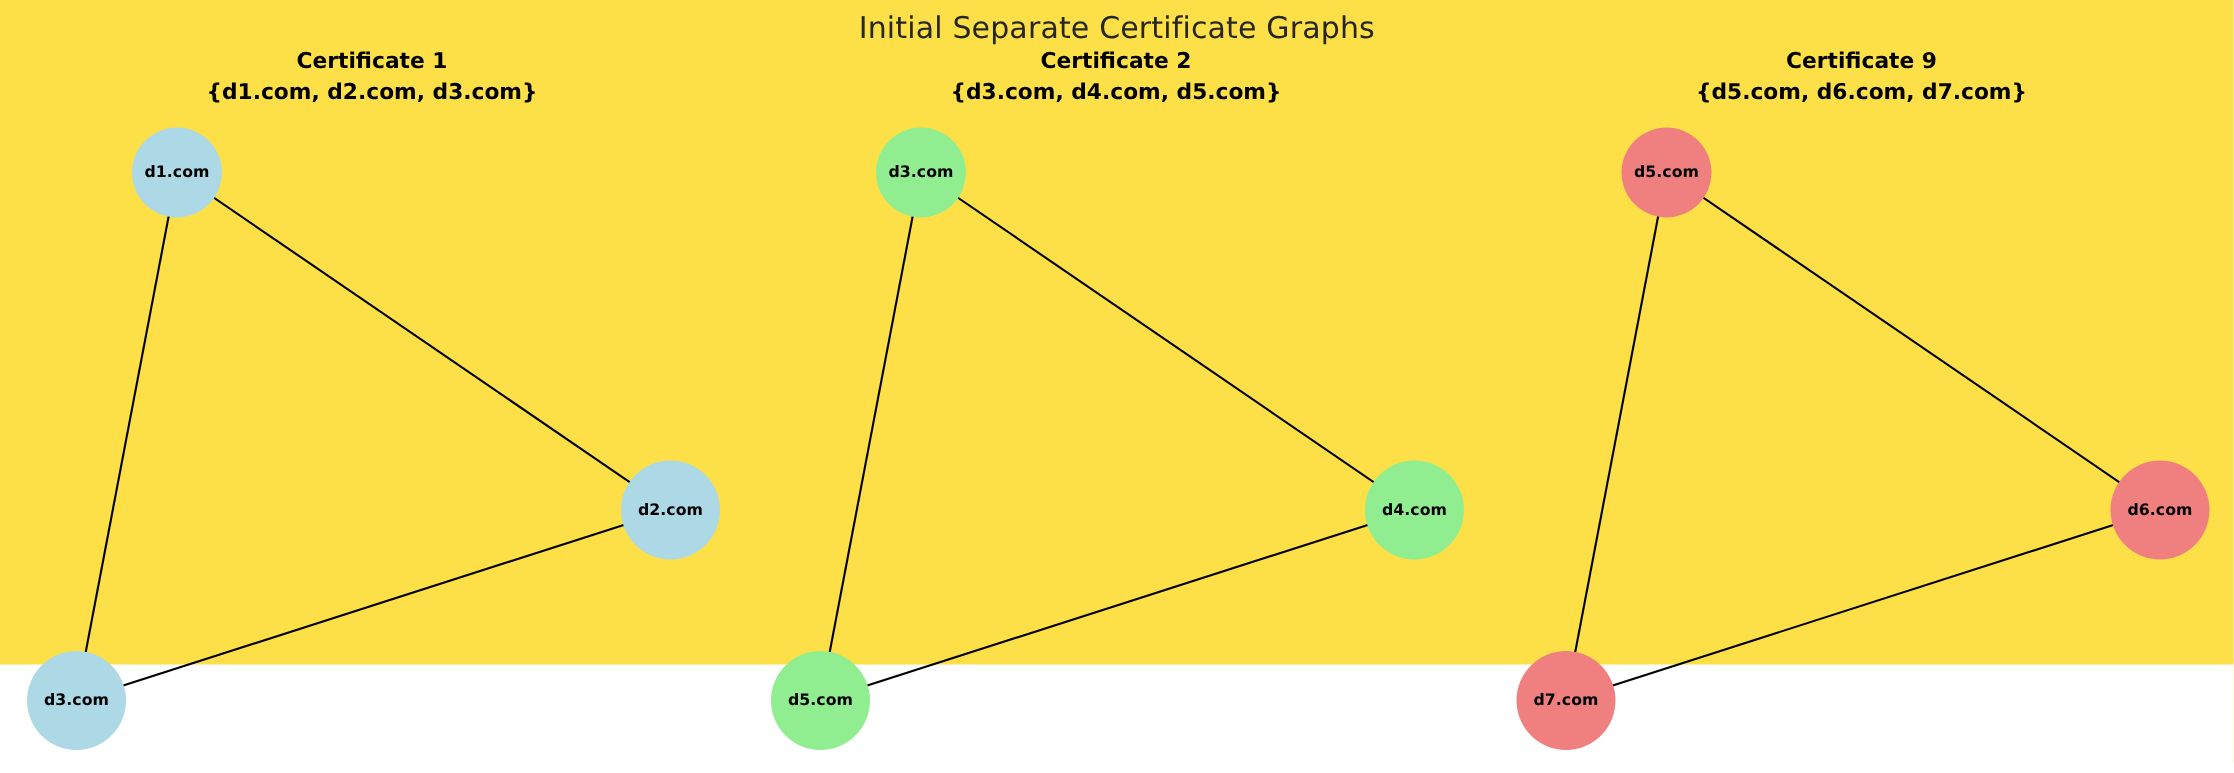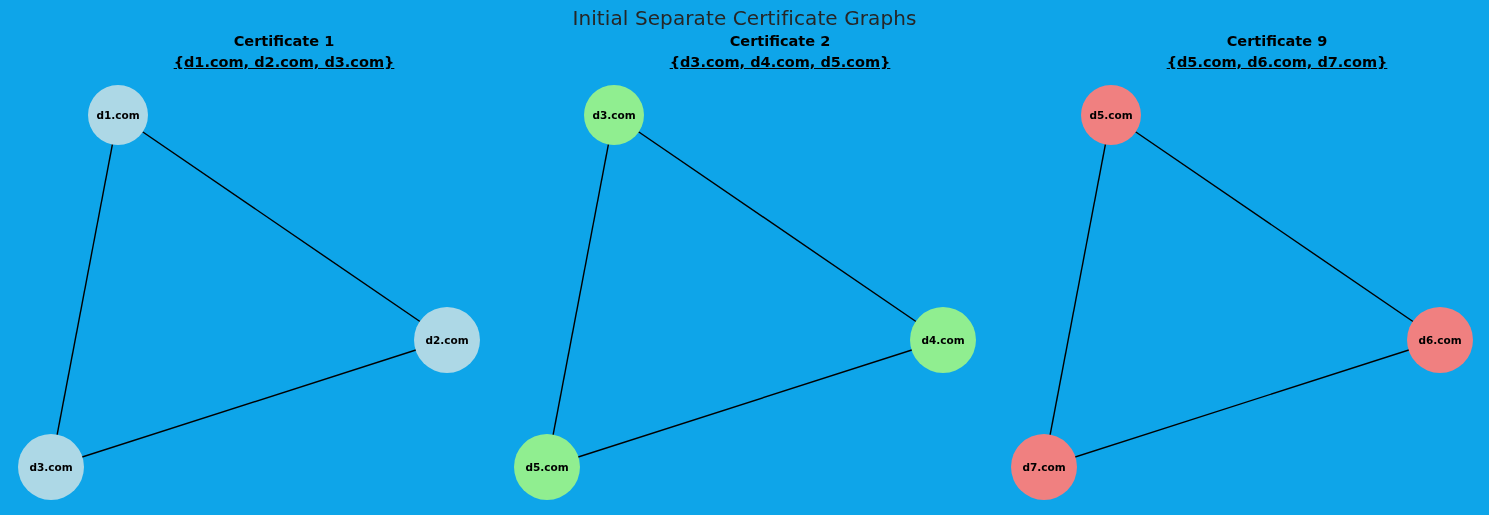--- a/index.html
+++ b/index.html
@@ -10,22 +10,22 @@
   body {
     font-family: "DejaVu Sans", sans-serif;
     width: 1489px;
     height: 515px;
     overflow: hidden;
     position: relative;
   }
   #figure {
     position: relative;
     width: 1489px;
-    height: 515px;
-    background: #0ea5e9;
+    height: 443px;
+    background: #fde047;
   }
   #suptitle {
     position: absolute;
     top: 6px;
     left: 0;
     width: 1489px;
     text-align: center;
     font-size: 20px;
     font-weight: 400;
     color: #262626;
@@ -46,23 +46,22 @@
     position: absolute;
     top: 31px;
     left: 0;
     width: 496px;
     text-align: center;
     font-size: 14.5px;
     font-weight: bold;
     color: #000000;
     line-height: 1.45;
     white-space: nowrap;
-    padding-left: 36px;
   }
-  .panel-title .line2 { display: block; text-decoration: underline; }
+  .panel-title .line2 { display: block; }
 
   .graph-svg {
     position: absolute;
     top: 0;
     left: 0;
     width: 496px;
     height: 515px;
     overflow: visible;
   }
   .edge-line {

